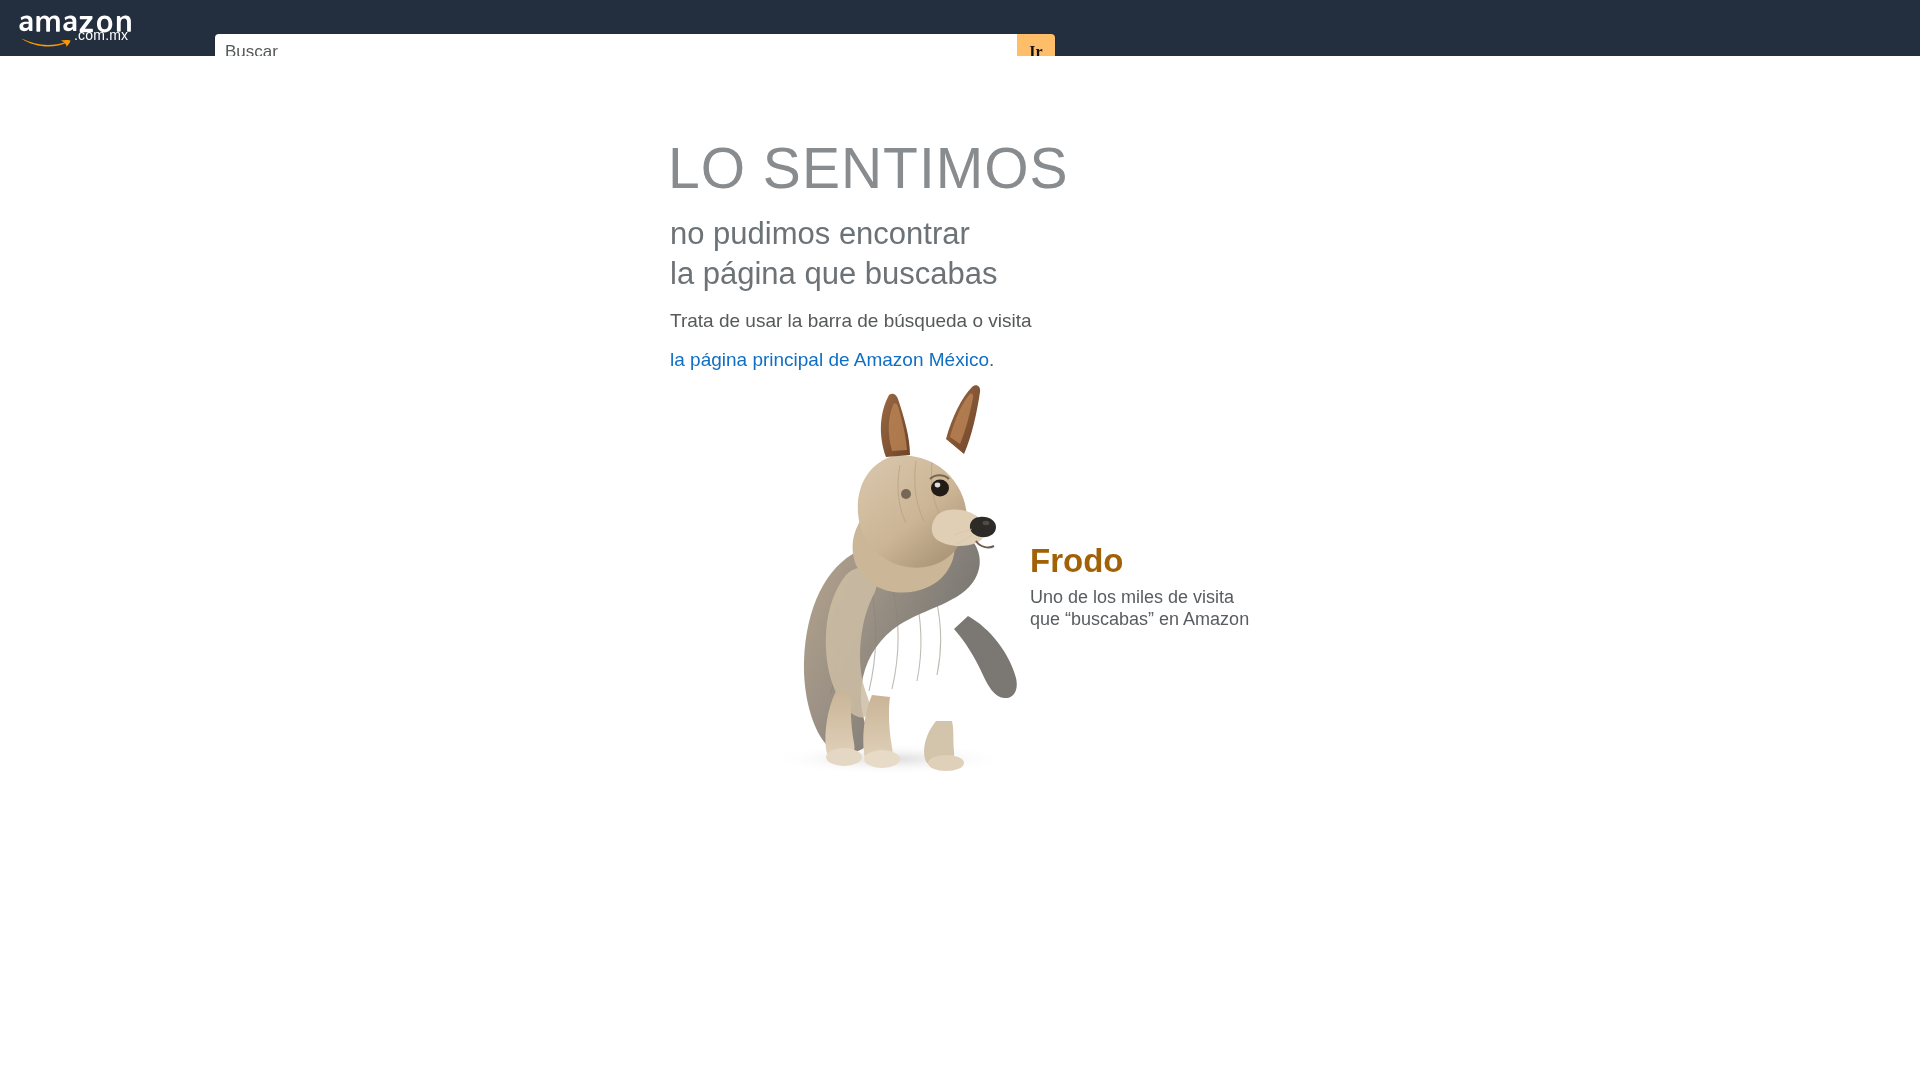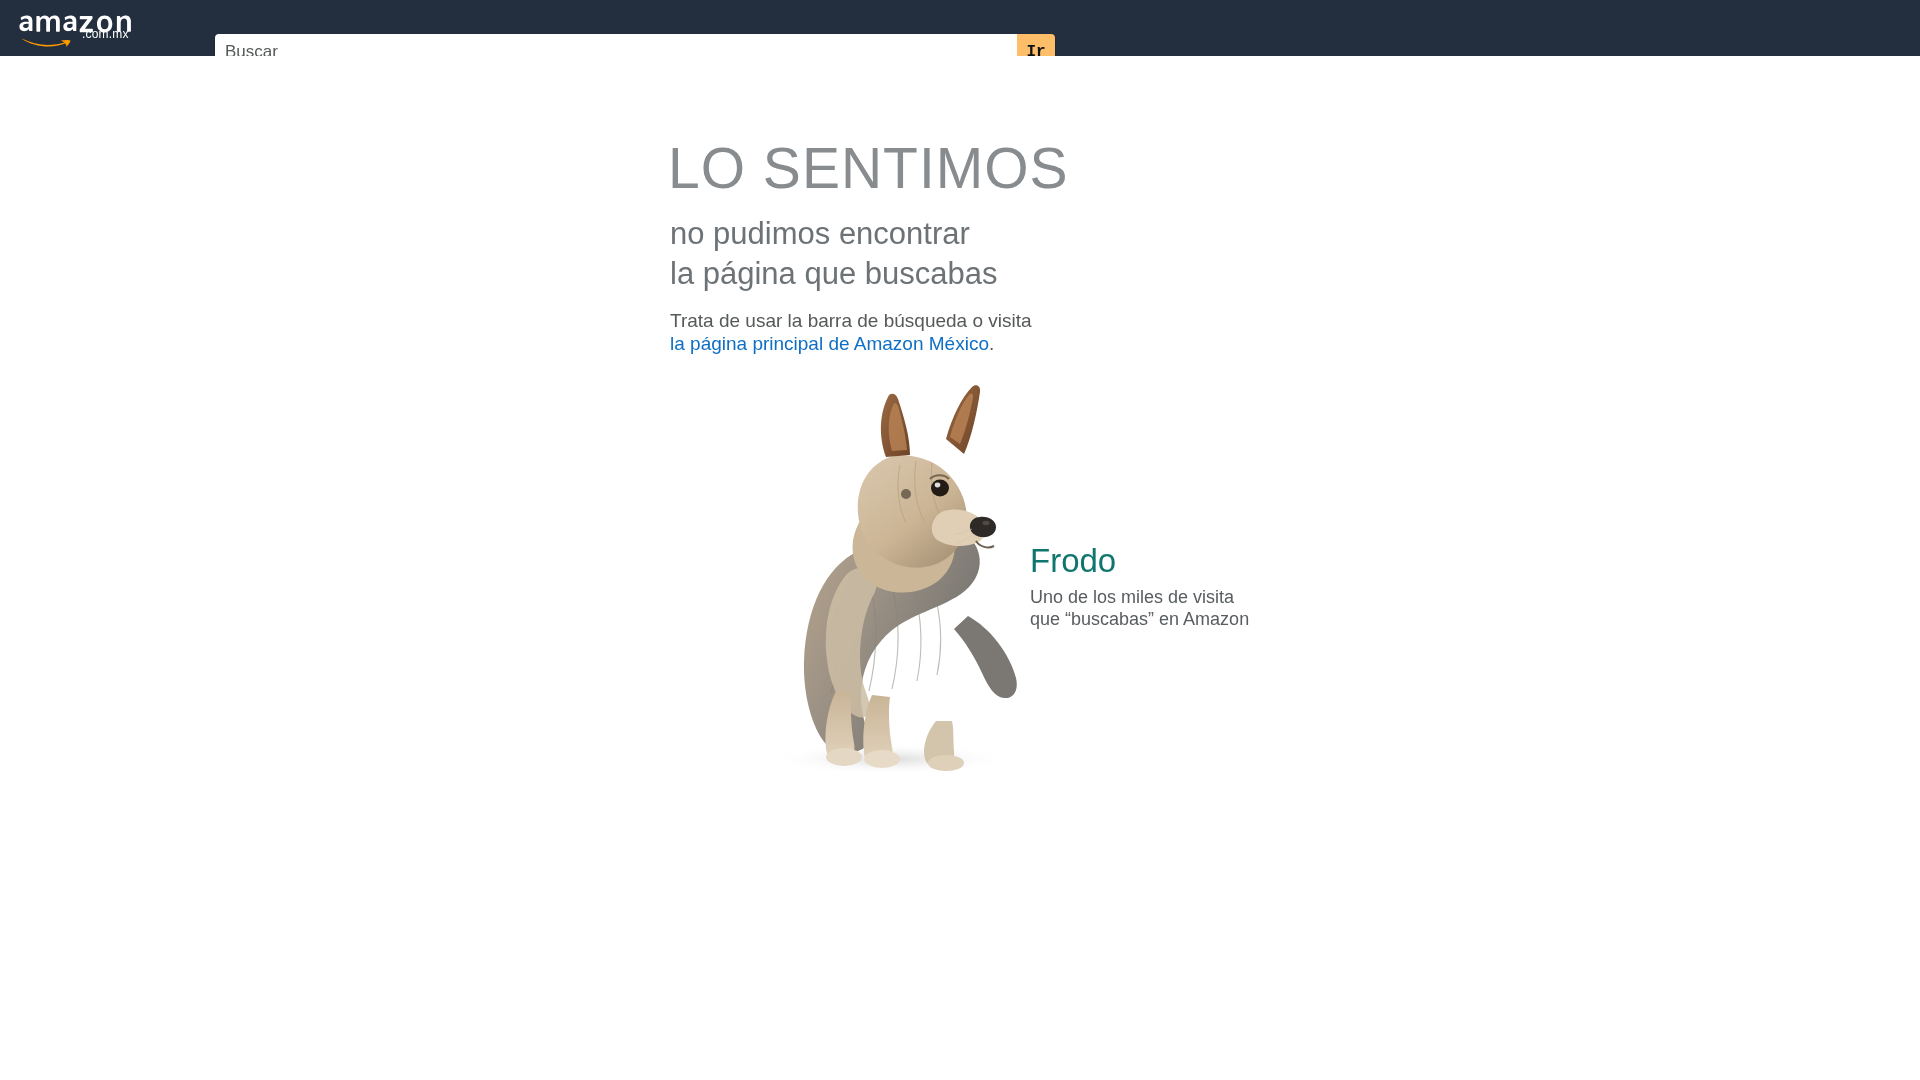--- a/index.html
+++ b/index.html
@@ -55,21 +55,21 @@
   .search-input::placeholder { color: #565959; opacity: 1; }
   .search-btn {
     flex: 0 0 auto;
     width: 38px;
     background: #febd69;
     border: none;
     font-size: 16px;
     font-weight: 700;
     color: #0f1111;
     cursor: pointer;
-    font-family: Liberation Mono, monospace;
+    font-family: Liberation Serif, serif;
   }
 
   
   .content {
     position: relative;
     width: 1920px;
     height: 1024px;
     background: #fff;
   }
 
@@ -99,40 +99,40 @@
     top: 253px;
     font-size: 19px;
     line-height: 23px;
     color: #565959;
     font-weight: 400;
   }
   .hint a {
     color: #0f6fc5;
     text-decoration: none;
   }
-  .hint .line2 { display: block; margin-top: 0px; }
+  .hint .line2 { display: block; margin-top: 16px; }
 
   
   .dog-stage {
     position: absolute;
     left: 740px;
     top: 305px;
     width: 330px;
     height: 425px;
   }
   .dog-stage svg { display: block; }
 
   .dog-name {
     position: absolute;
     left: 1030px;
     top: 487px;
     font-size: 33px;
     line-height: 36px;
-    color: #0f766e;
-    font-weight: 400;
+    color: #a16207;
+    font-weight: 700;
   }
   .dog-caption {
     position: absolute;
     left: 1030px;
     top: 530px;
     font-size: 18px;
     line-height: 22px;
     color: #585d60;
     font-weight: 400;
   }
@@ -156,21 +156,21 @@
 
         <path d="M86.6 6.6c-4.6 0-7.6 3.3-7.6 8.4s3 8.4 7.6 8.4 7.7-3.3 7.7-8.4-3.1-8.4-7.7-8.4zm0 13.7c-2.4 0-3.8-1.9-3.8-5.3s1.4-5.3 3.8-5.3c2.5 0 3.9 1.9 3.9 5.3s-1.4 5.3-3.9 5.3z"></path>
 
         <path d="M107.5 6.6c-2.2 0-3.9 1-5 2.5l-.3-1.6c-.05-.3-.3-.5-.6-.5h-2.1c-.35 0-.6.25-.6.6v14.5c0 .35.25.6.6.6h2.6c.35 0 .6-.25.6-.6v-8.4c0-2.5 1.4-4.1 3.5-4.1 1.9 0 2.9 1.2 2.9 3.5v9c0 .35.25.6.6.6h2.6c.35 0 .6-.25.6-.6v-9.7c0-3.9-2-6-5.4-6z"></path>
       </g>
 
       <path d="M3.5 29.4c7.5 5.4 17.8 8.1 27 8.1 6.2 0 13.3-1.3 18.7-3.9.9-.4.2-1.1-.6-.8-6.1 2.2-12.8 3.2-18.9 3.2-9 0-17.8-2.3-25.4-6.2-.7-.35-1.25.35-.8.6z" fill="#ff9900"></path>
       <path d="M52.5 31.6c-1-1.2-6.3-.6-8.7-.3-.4.05-.45.45-.1.6 4 1.7 5.2 5 4.7 5.6-.2.2.05.35.25.2 1.4-1.1 3.9-4.9 3.85-6.1z" fill="#ff9900"></path>
       <text x="55" y="24.5" font-family="Liberation Sans, sans-serif" font-size="11" fill="#ffffff" opacity="0"></text>
     </svg>
-    <span style="position:absolute; left:64px; top:18px; font-size:12px; color:#ffffff; letter-spacing:.2px;">.com.mx</span>
+    <span style="position:absolute; left:56px; top:18px; font-size:14px; color:#ffffff; letter-spacing:.2px;">.com.mx</span>
   </a>
 
   <div class="search-wrap">
     <input class="search-input" type="text" value="" placeholder="Buscar" style="">
     <button class="search-btn">Ir</button>
   </div>
 </div>
 
 <div class="content">
 

